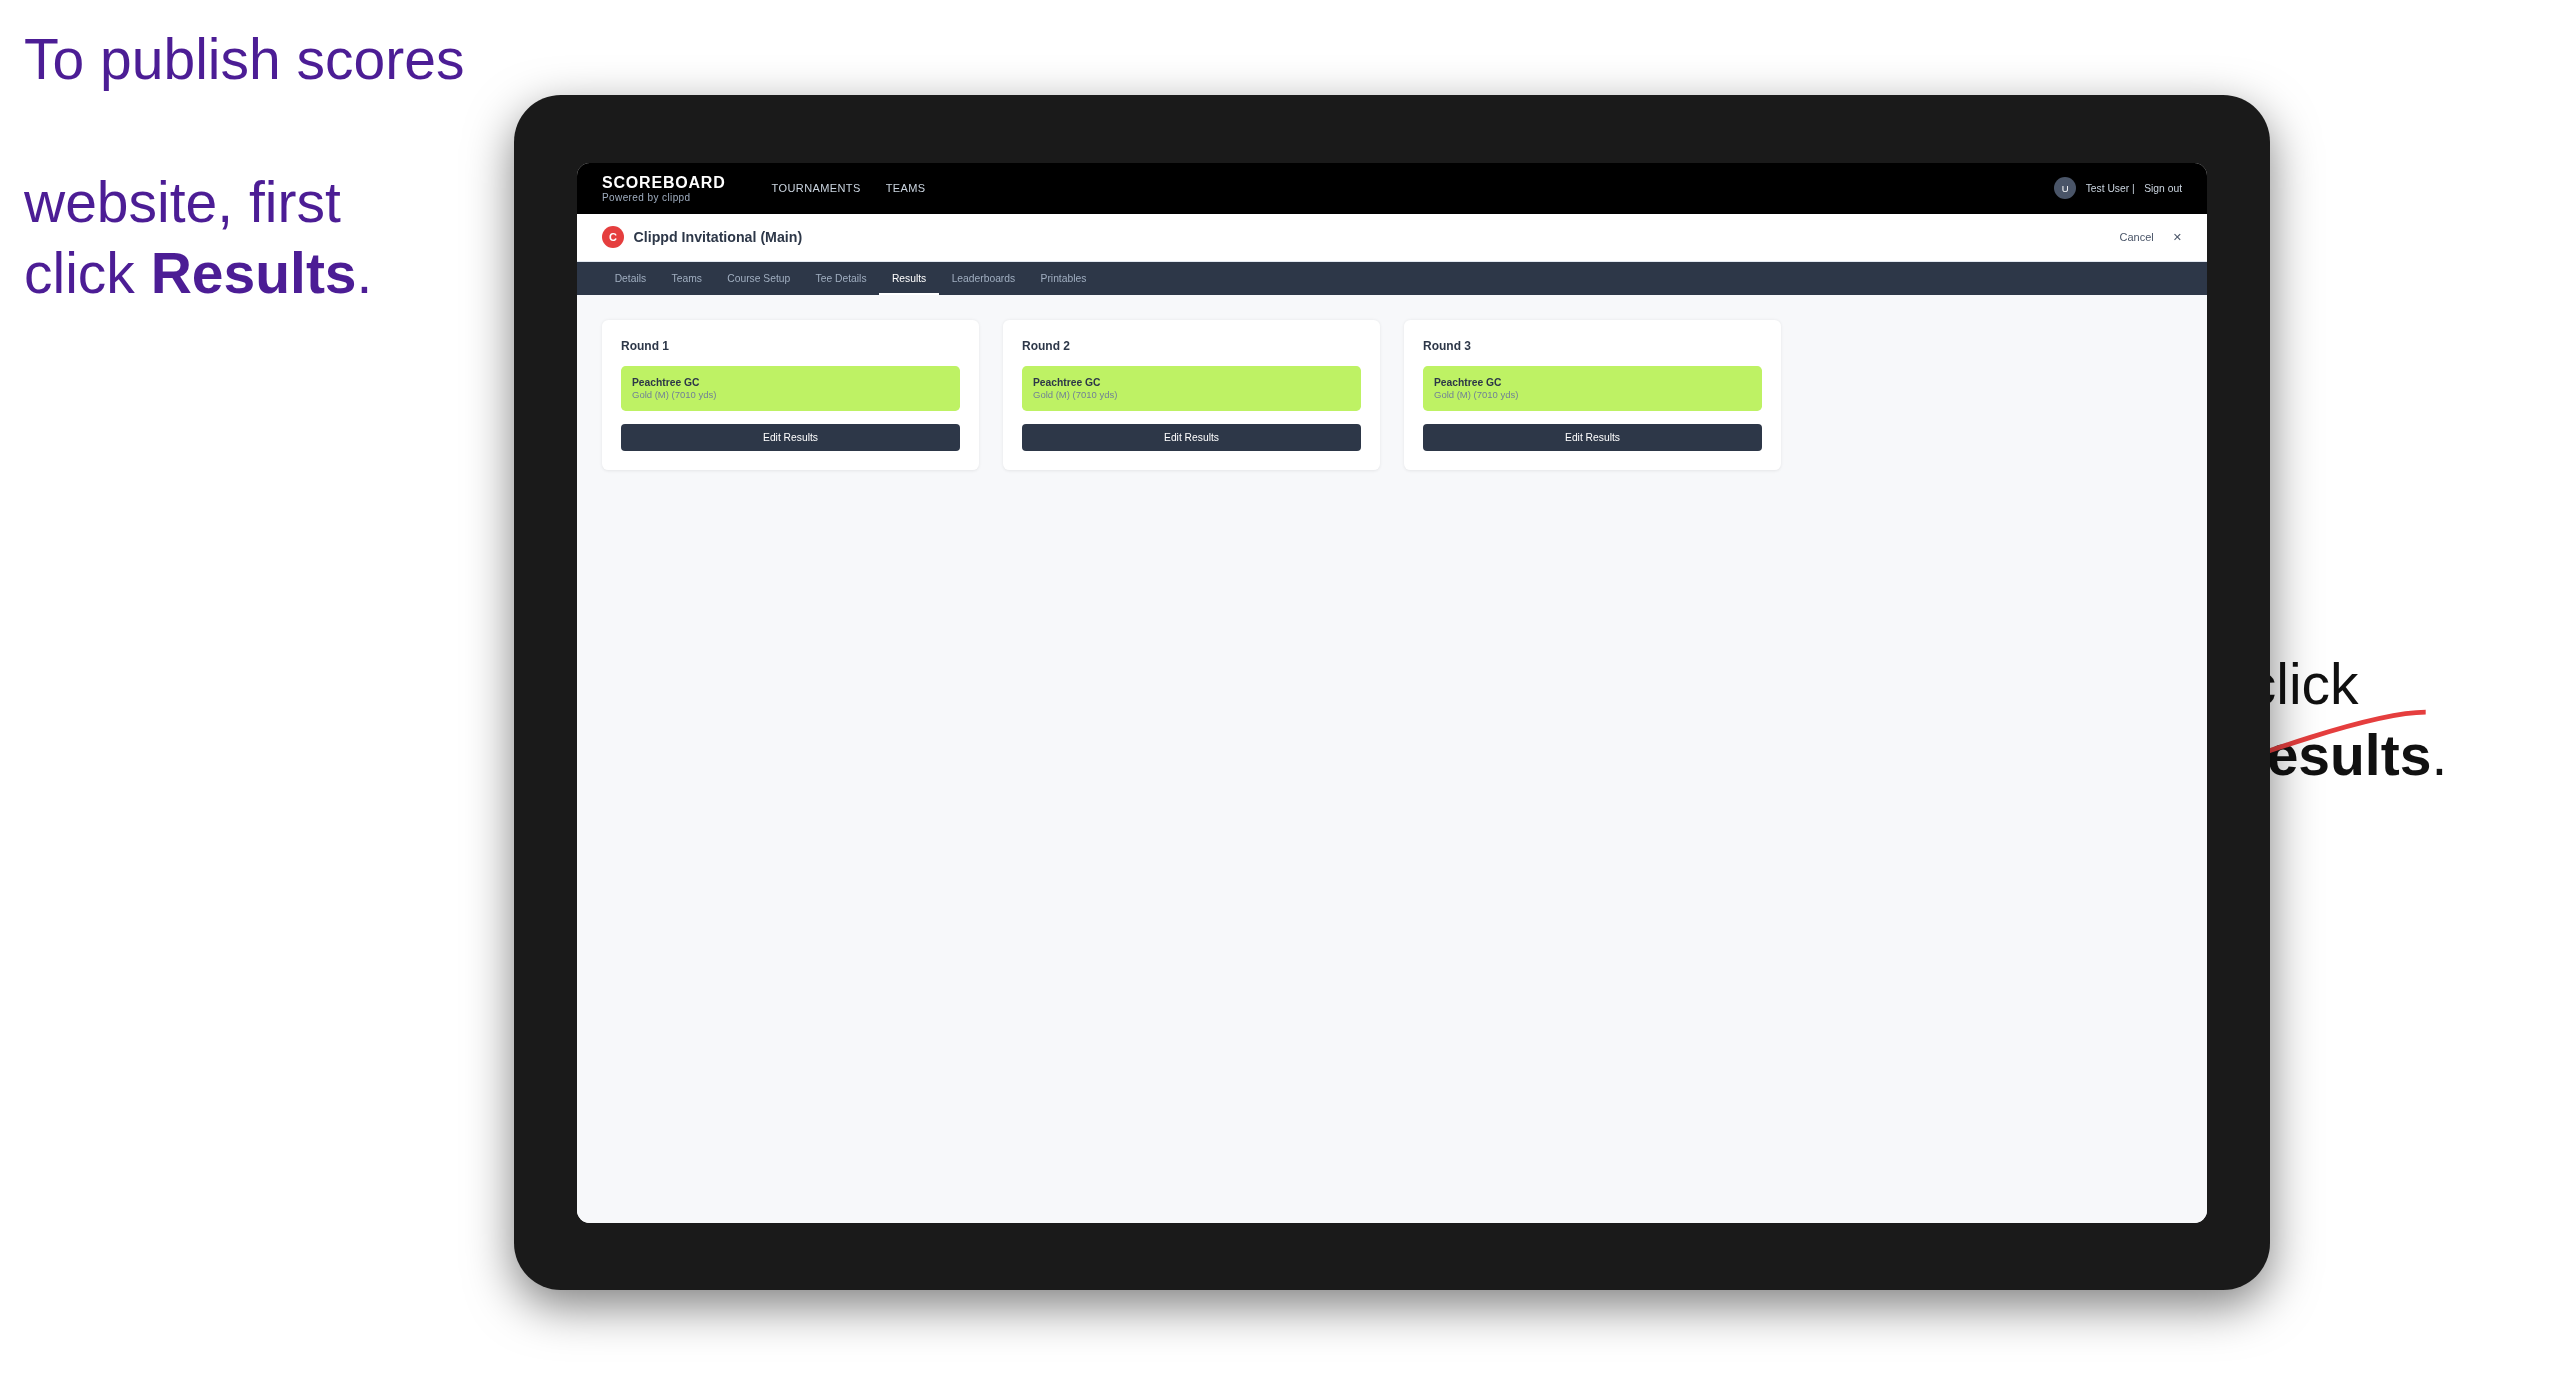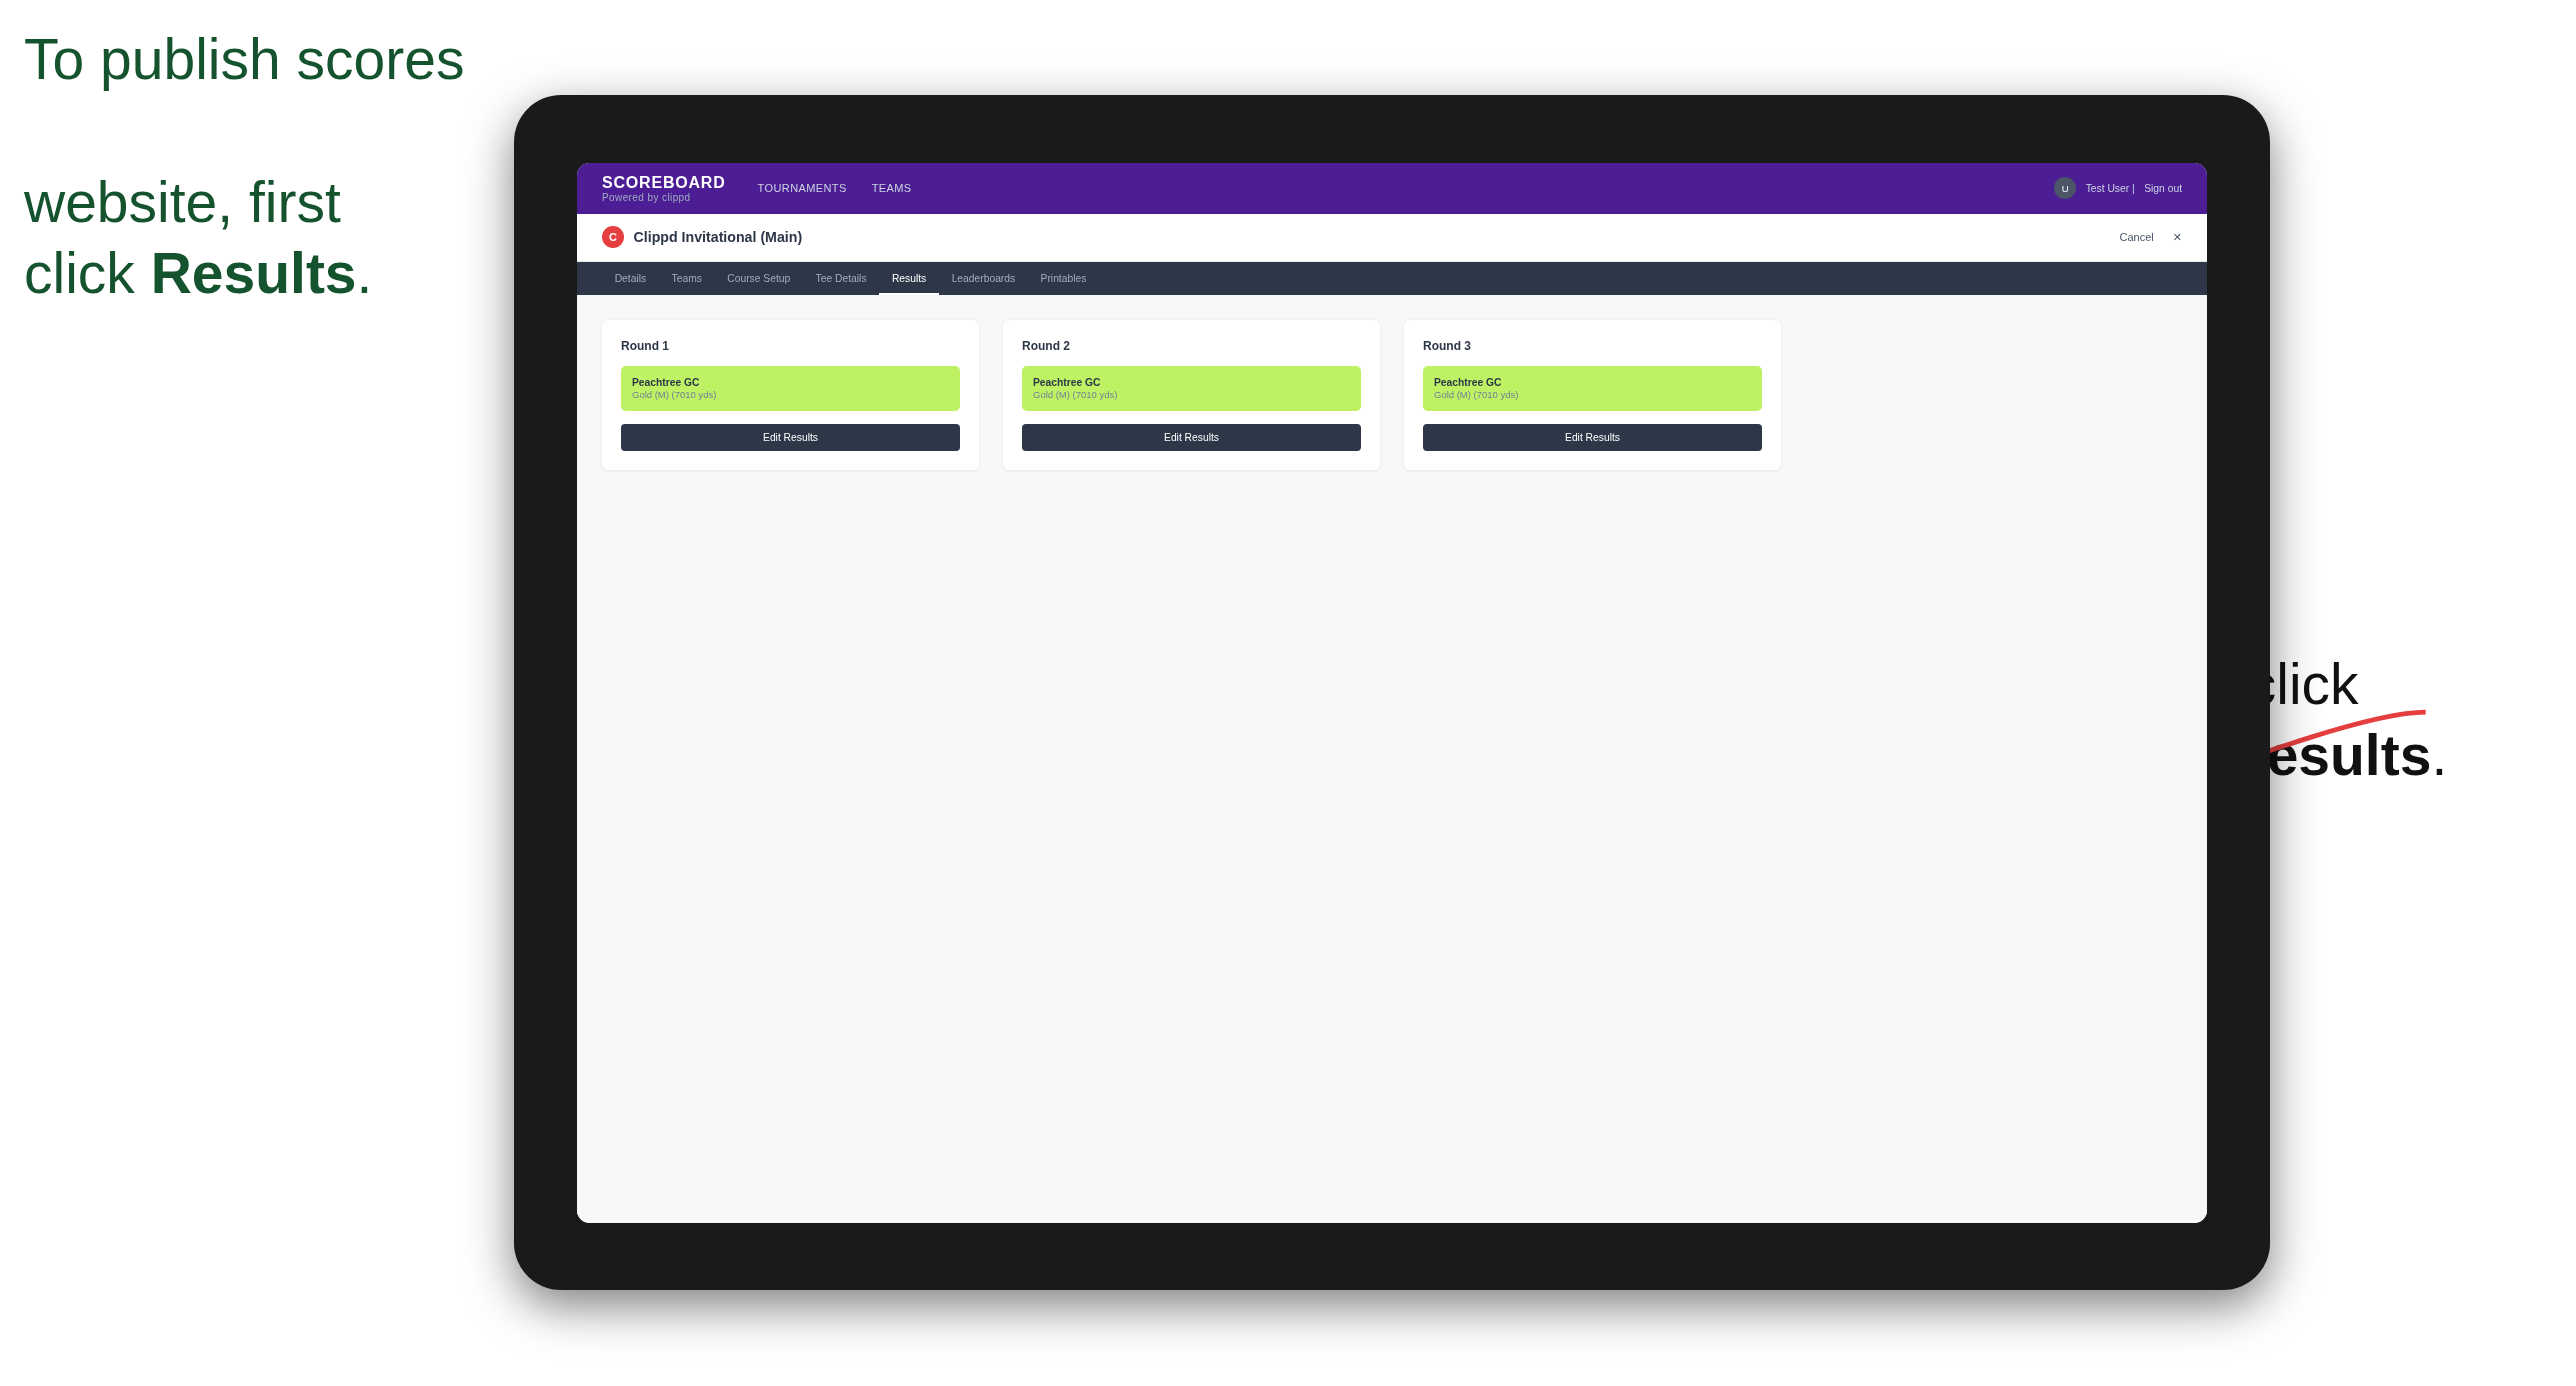--- a/index.html
+++ b/index.html
@@ -12,21 +12,21 @@
       overflow: hidden;
     }
 
     
     .instruction-left {
       position: absolute;
       top: 24px;
       left: 24px;
       font-size: 57px;
       line-height: 1.25;
-      color: #14532d;
+      color: #4c1d95;
       width: 459px;
     }
 
     
     .instruction-right {
       position: absolute;
       top: 649px;
       right: 63px;
       font-size: 57px;
       line-height: 1.25;
@@ -55,26 +55,27 @@
       height: 1060px;
       background: #f0f0f0;
       border-radius: 12.7px;
       overflow: hidden;
       display: flex;
       flex-direction: column;
     }
 
     
     .top-nav {
-      background: #4c1d95;
+      background: #000000;
       height: 51px;
       display: flex;
       align-items: center;
       padding: 0 25px;
       flex-shrink: 0;
+      gap: 14px;
     }
 
     .logo {
       display: flex;
       flex-direction: column;
       margin-right: 32px;
     }
 
     .logo-main {
       font-size: 16px;

